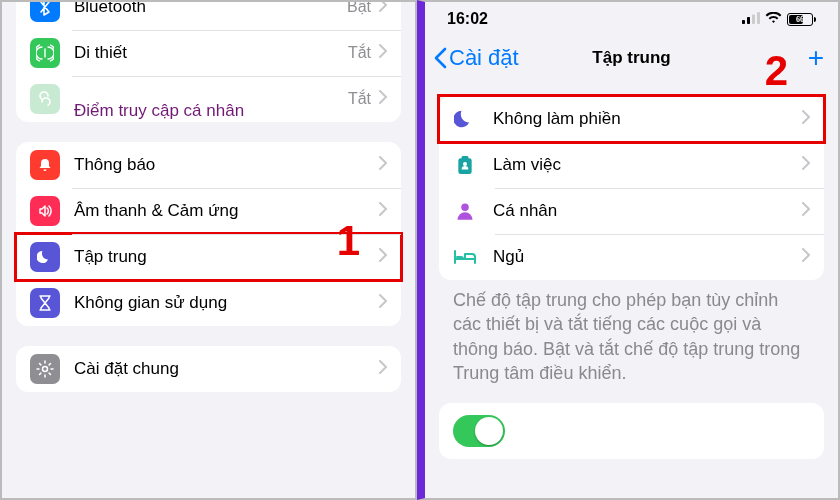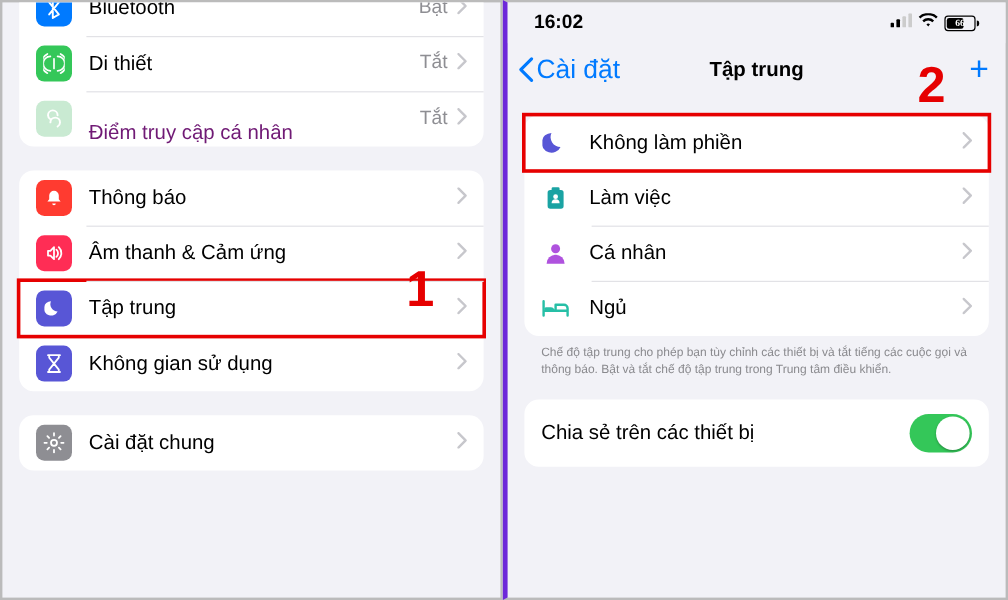--- a/index.html
+++ b/index.html
@@ -10,21 +10,21 @@
     display: flex;
     overflow: hidden;
   }
   .phone {
     flex: 1;
     background: #f2f2f7;
     border: 2px solid #bbb;
     position: relative;
     overflow: hidden;
   }
-  .phone + .phone { border-left: 4px solid #6d28d9; }
+  .phone + .phone { border-left: 8px solid #6d28d9; }
 
   
   .statusbar {
     display: flex;
     justify-content: space-between;
     align-items: center;
     padding: 6px 22px;
     height: 34px;
     background: #f2f2f7;
     font-weight: 600;
@@ -93,21 +93,21 @@
   .row.disabled .label { color: #701a75; margin-top: 24px; }
   .row .value { color: #8e8e93; font-size: 16px; margin-right: 8px; }
   .row .chev { color: #c7c7cc; }
   .row.highlighted { outline: 3px solid #e60000; outline-offset: -1px; z-index: 2;}
 
   
   .row.focus .icon { background: transparent; width: 24px; height: 24px; margin-right: 16px; }
 
   .footer-text {
     color: #8a8a8e;
-    font-size: 10px;
+    font-size: 18px;
     line-height: 1.35;
     padding: 8px 28px 0 28px;
   }
 
   .toggle-row {
     background: #fff;
     border-radius: 12px;
     margin: 18px 14px 0 14px;
     display: flex; align-items: center; justify-content: space-between;
     padding: 12px 14px;
@@ -358,18 +358,17 @@
         <svg width="8" height="14" viewBox="0 0 8 14">
             <path d="M1 1l6 6-6 6" stroke="#c7c7cc" stroke-width="2" fill="none" stroke-linecap="round"></path>
           </svg>
       </span>
     </div>
   </div>
 
   <div class="footer-text">Chế độ tập trung cho phép bạn tùy chỉnh các thiết bị và tắt tiếng các cuộc gọi và thông báo. Bật và tắt chế độ tập trung trong Trung tâm điều khiển.</div>
 
   <div class="toggle-row">
-    <span>Chia sẻ trên các thiết bị</span>
     <span class="switch"></span>
   </div>
 
   <div class="annotation" style="top:45px; right:50px;">2</div>
 </div>
 
 </body></html>

